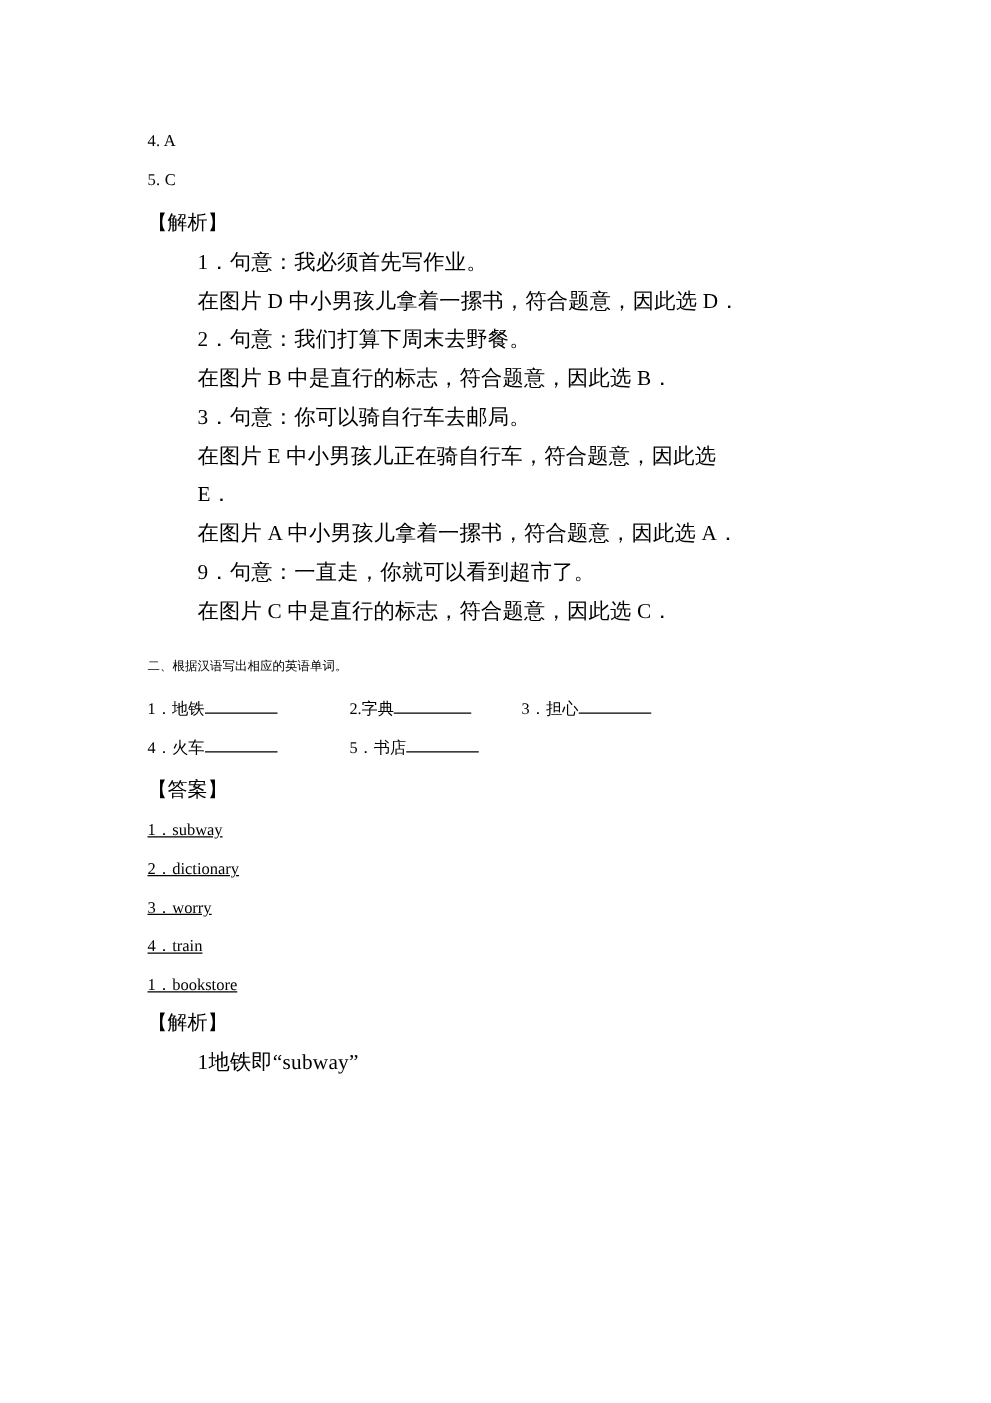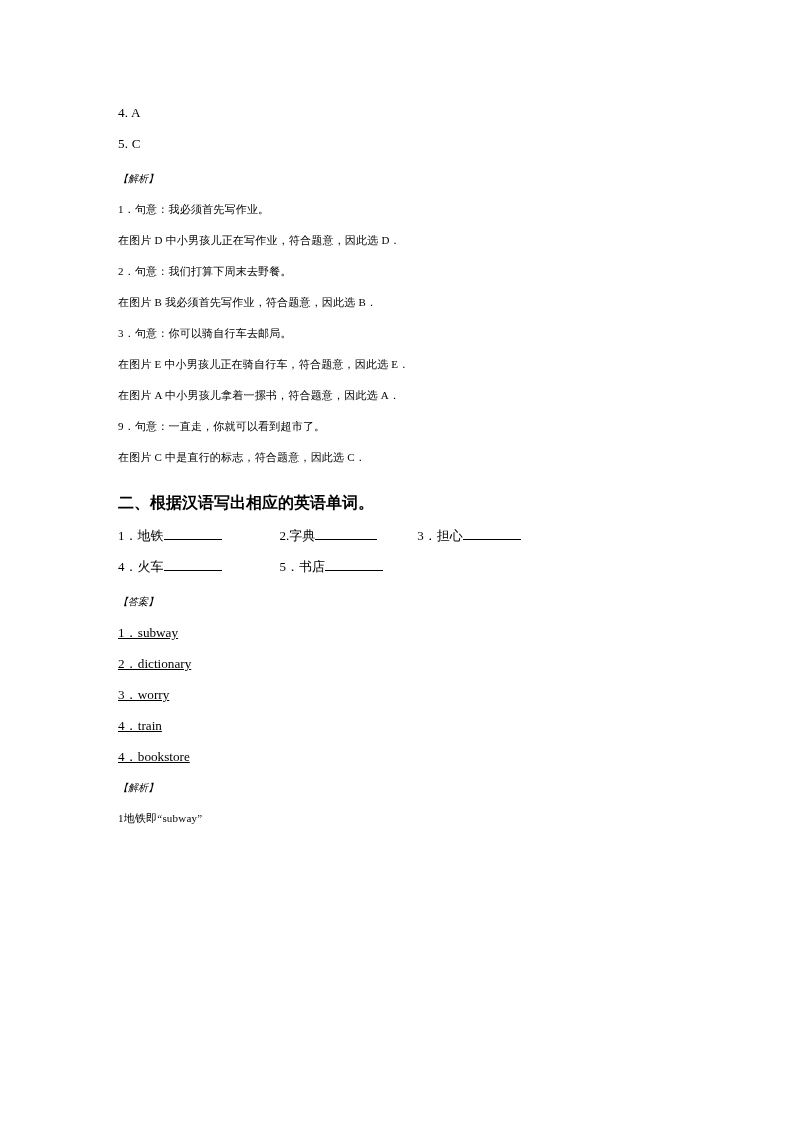--- a/index.html
+++ b/index.html
@@ -24,33 +24,33 @@
     box-sizing: border-box;
     padding: 95px 118px 44px 118px;
   }
   .doc-line {
     font-size: 13.2px;
     line-height: 31px;
     letter-spacing: 0.2px;
     white-space: pre-wrap;
   }
   .doc-line.cn {
-    font-size: 11px;
+    font-size: 17px;
+    margin-left: 40px;
   }
   .section-heading {
-    font-size: 16px;
+    font-size: 10px;
     line-height: 31px;
-    font-weight: bold;
+    font-weight: normal;
     margin-top: 14px;
     margin-bottom: 2px;
   }
   .bracket-label {
-    font-size: 10px;
+    font-size: 16px;
     line-height: 31px;
-    font-style: italic;
   }
   .gap-before {
     margin-top: 4px;
   }
   .fill-row {
     font-size: 13px;
     line-height: 31px;
     white-space: pre;
   }
   .blank {
@@ -72,24 +72,24 @@
 <body>
 
 <div class="page">
 
   <div class="doc-line">4. A</div>
   <div class="doc-line">5. C</div>
 
   <div class="bracket-label gap-before">【解析】</div>
 
   <div class="doc-line cn">1．句意：我必须首先写作业。</div>
-  <div class="doc-line cn">在图片 D 中小男孩儿正在写作业，符合题意，因此选 D．</div>
+  <div class="doc-line cn">在图片 D 中小男孩儿拿着一摞书，符合题意，因此选 D．</div>
 
   <div class="doc-line cn">2．句意：我们打算下周末去野餐。</div>
-  <div class="doc-line cn">在图片 B 我必须首先写作业，符合题意，因此选 B．</div>
+  <div class="doc-line cn">在图片 B 中是直行的标志，符合题意，因此选 B．</div>
 
   <div class="doc-line cn">3．句意：你可以骑自行车去邮局。</div>
   <div class="doc-line cn">在图片 E 中小男孩儿正在骑自行车，符合题意，因此选 E．</div>
 
   <div class="doc-line cn">在图片 A 中小男孩儿拿着一摞书，符合题意，因此选 A．</div>
 
   <div class="doc-line cn">9．句意：一直走，你就可以看到超市了。</div>
   <div class="doc-line cn">在图片 C 中是直行的标志，符合题意，因此选 C．</div>
 
   <div class="section-heading">二、根据汉语写出相应的英语单词。</div>
@@ -97,19 +97,19 @@
   <div class="fill-row"><span>1．地铁</span><span class="blank b-md"></span><span class="spacer-lg"></span><span>2.字典</span><span class="blank b-lg"></span><span class="spacer-md"></span><span>3．担心</span><span class="blank b-md"></span></div>
 
   <div class="fill-row"><span>4．火车</span><span class="blank b-md"></span><span class="spacer-lg"></span><span>5．书店</span><span class="blank b-md"></span></div>
 
   <div class="bracket-label gap-before">【答案】</div>
 
   <div class="ans-line">1．subway</div>
   <div class="ans-line">2．dictionary</div>
   <div class="ans-line">3．worry</div>
   <div class="ans-line">4．train</div>
-  <div class="ans-line">4．bookstore</div>
+  <div class="ans-line">1．bookstore</div>
 
   <div class="bracket-label">【解析】</div>
 
   <div class="doc-line cn">1地铁即“subway”</div>
 
 </div>
 
 </body></html>

